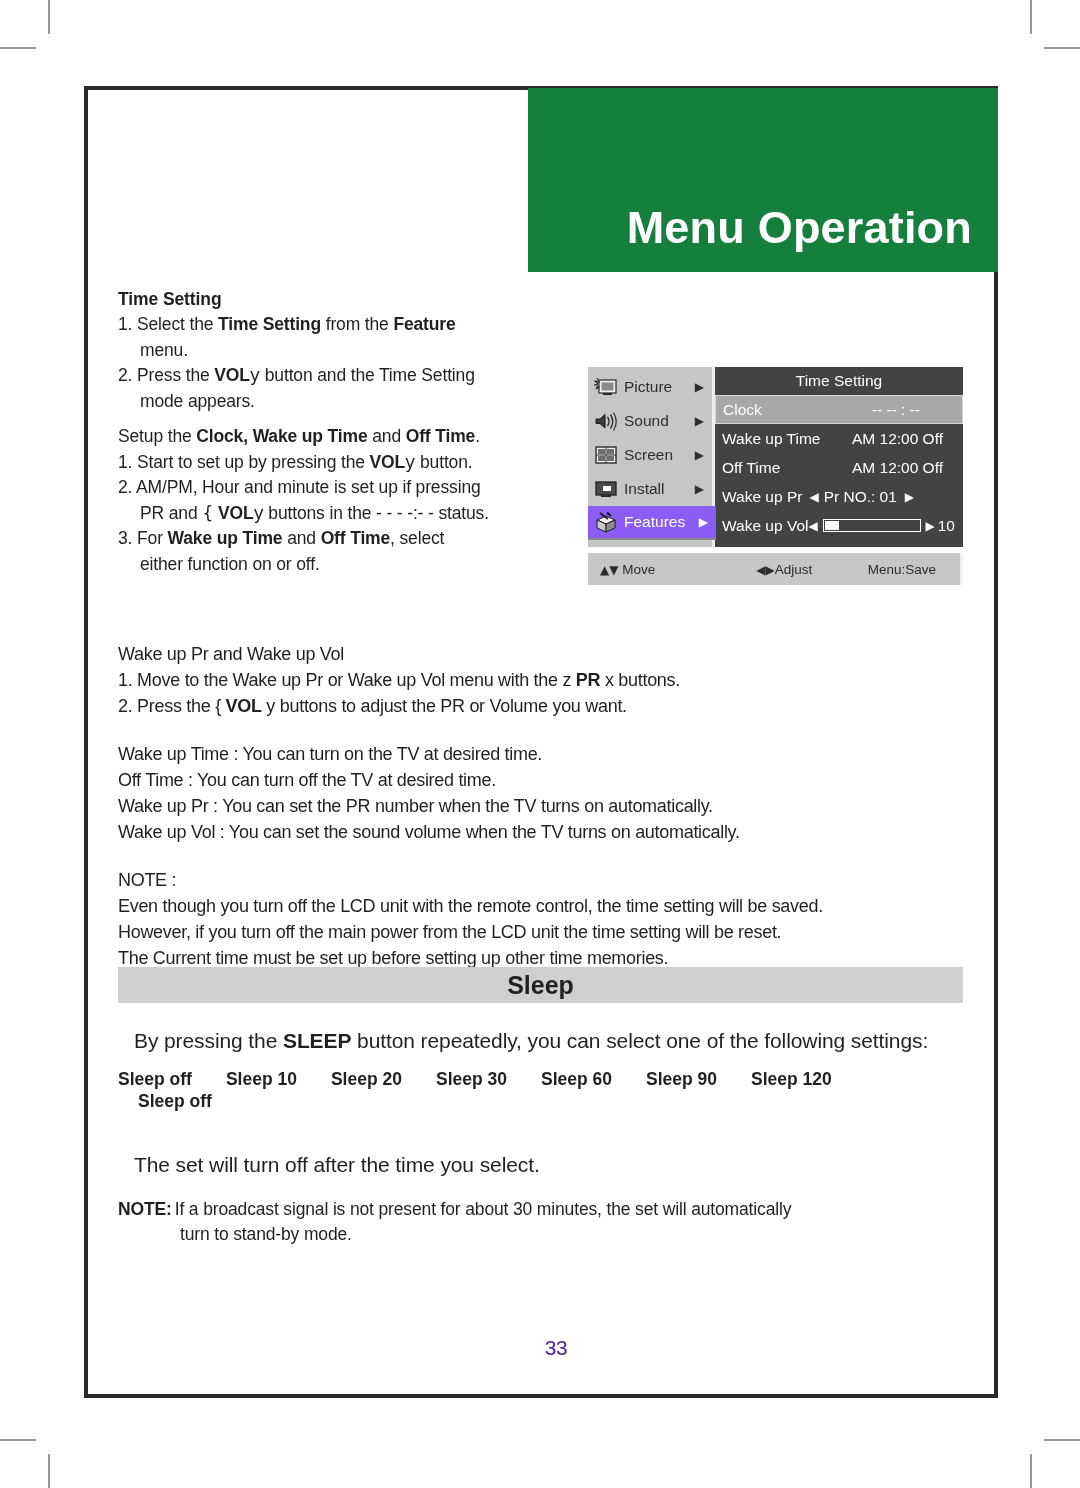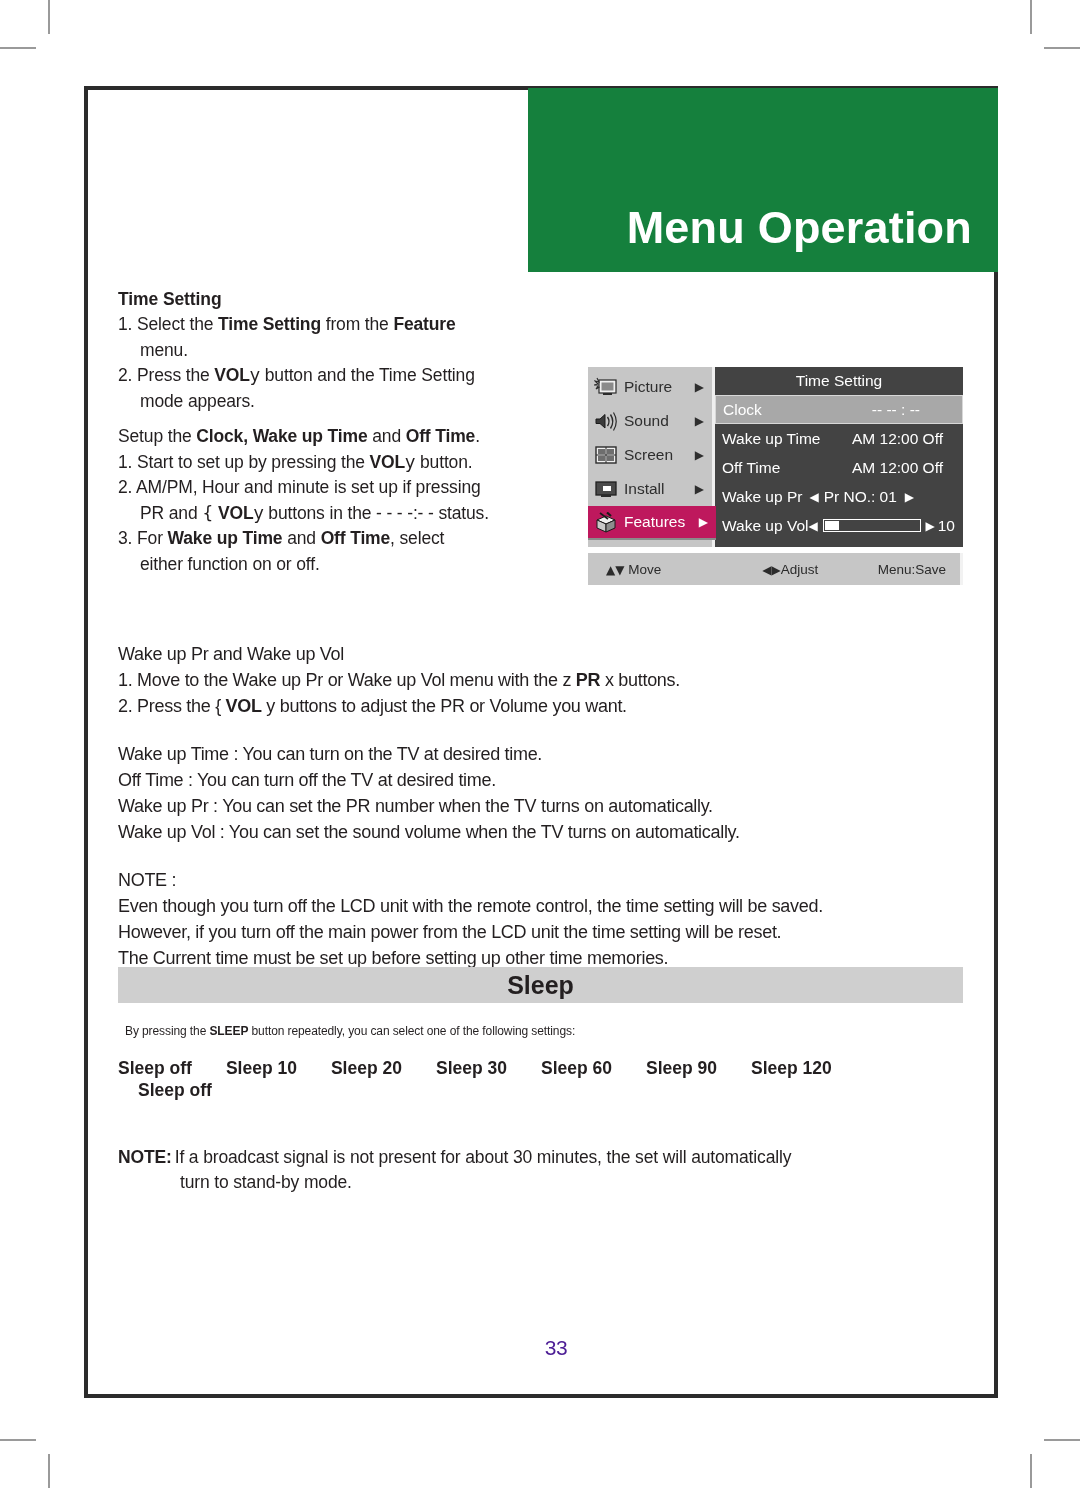--- a/index.html
+++ b/index.html
@@ -133,21 +133,21 @@
     flex: 0 0 auto;
     display: block;
   }
   .osd-side-row .lbl { flex: 1 1 auto; }
   .osd-side-row .arr {
     font-family: "DejaVu Sans", sans-serif;
     font-size: 12px;
     margin-right: 8px;
   }
   .osd-side-row.selected {
-    background: #be185d;
+    background: #8b5cf6;
     color: #ffffff;
     width: 128px;
     border-bottom: 2px solid #8a8a8a;
   }
 
   #osd-panel {
     flex: 1 1 auto;
     background: #434343;
     border-left: 3px solid #efefef;
     box-sizing: border-box;
@@ -202,23 +202,23 @@
     margin-top: 6px;
     height: 32px;
     background: #c6c6c6;
     border-right: 3px solid #f2f2f2;
     display: flex;
     align-items: center;
     color: #2b2b2b;
     font-size: 13.5px;
     box-sizing: border-box;
   }
-  #osd-footer .f1 { width: 42%; padding-left: 18px; }
+  #osd-footer .f1 { width: 42%; padding-left: 12px; }
   #osd-footer .f2 { width: 30%; }
-  #osd-footer .f3 { flex: 1 1 auto; text-align: right; padding-right: 14px; }
+  #osd-footer .f3 { flex: 1 1 auto; padding-right: 2px; }
 
   
   #mid {
     position: absolute;
     left: 118px;
     top: 641px;
     width: 850px;
   }
   .p-line {
     font-size: 18px;
@@ -248,23 +248,23 @@
   }
 
   
   #sleep-body {
     position: absolute;
     left: 118px;
     top: 1012px;
     width: 850px;
   }
   .sb-line {
-    font-size: 12px;
+    font-size: 21px;
     line-height: 25px;
-    margin: 7px;
+    margin: 16px;
     letter-spacing: -0.1px;
   }
   .sb-gap { height: 12px; }
   #sleep-options {
     display: flex;
     font-weight: bold;
     font-size: 17.5px;
     margin-top: 14px;
   }
   #sleep-options .opt { margin-right: 34px; white-space: nowrap; }
@@ -511,20 +511,21 @@
     <span class="opt">Sleep 30</span>
     <span class="opt">Sleep 60</span>
     <span class="opt">Sleep 90</span>
     <span class="opt">Sleep 120</span>
   </div>
   <div id="sleep-options-2">Sleep off</div>
 
   <div class="sb-gap"></div>
   <div class="sb-gap"></div>
 
+  <p class="sb-line">The set will turn off after the time you select.</p>
 
   <div class="note-row">
     <span class="nlabel">NOTE:</span>
     <span class="ntext">If a broadcast signal is not present for about 30 minutes, the set will automatically</span>
   </div>
   <div class="note-cont">turn to stand-by mode.</div>
 </div>
 
 <div id="page-number">33</div>
 

